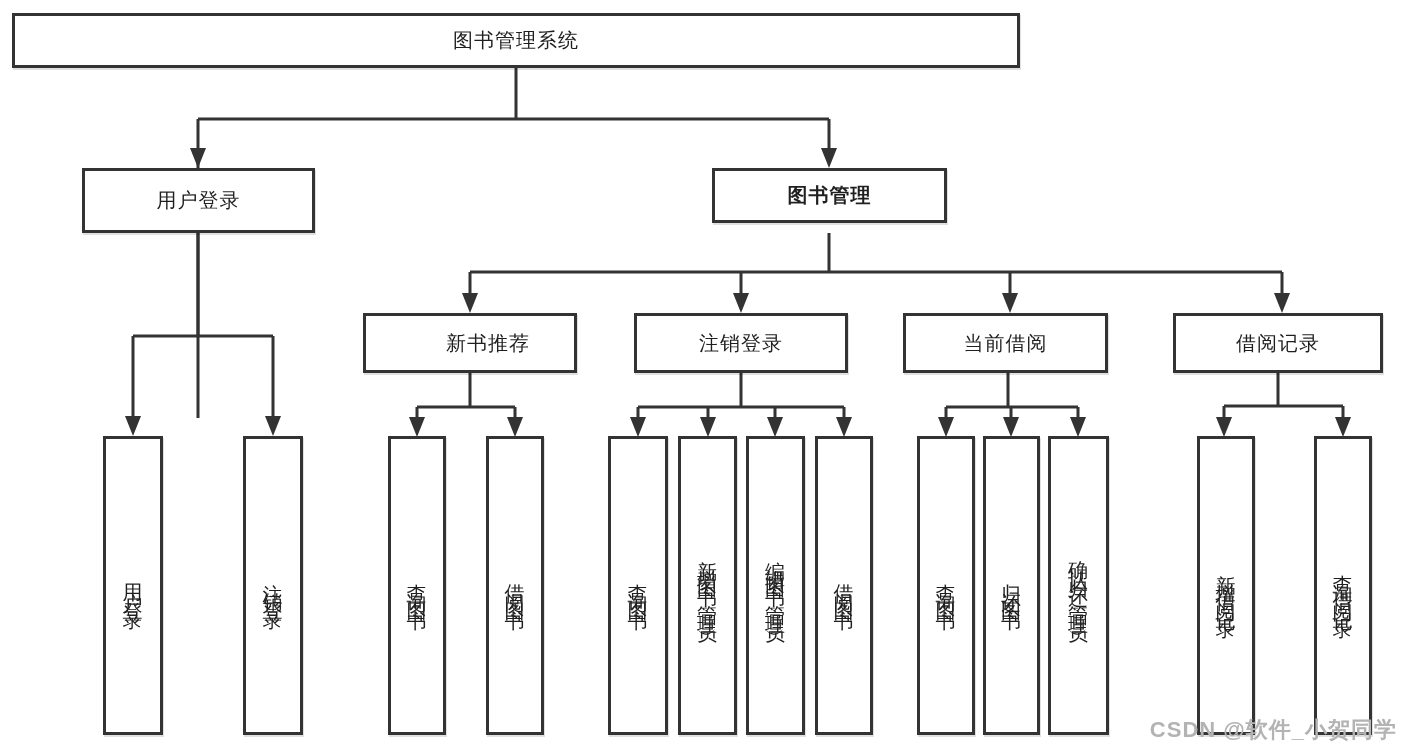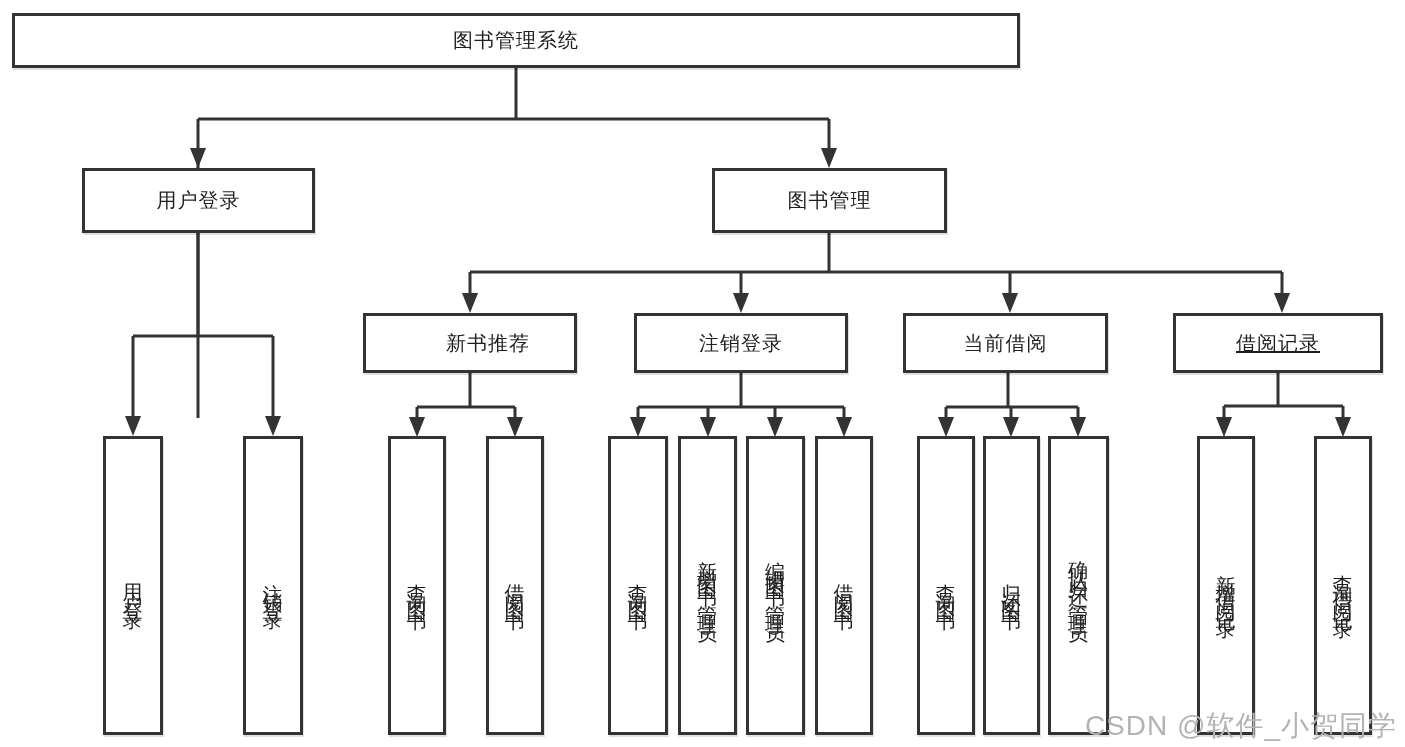--- a/index.html
+++ b/index.html
@@ -29,27 +29,27 @@
     display: flex;
     align-items: center;
     justify-content: center;
     font-size: 20px;
     letter-spacing: 1px;
     box-shadow: 1px 2px 0 rgba(0,0,0,0.12);
   }
   .node.root   { left: 12px;  top: 13px;  width: 1008px; height: 55px; }
 
   .node.l2a { left: 82px;  top: 168px; width: 233px; height: 65px; }
-  .node.l2b { left: 712px; top: 168px; width: 235px; height: 65px; }
+  .node.l2b { left: 712px; top: 168px; width: 235px; height: 55px; font-weight: bold; }
 
   .node.l3 { top: 313px; height: 60px; }
   .node.l3a { left: 363px;  width: 214px; padding-left: 36px; }
   .node.l3b { left: 634px;  width: 214px; }
   .node.l3c { left: 903px;  width: 205px; }
-  .node.l3d { left: 1173px; width: 210px; text-decoration: underline; }
+  .node.l3d { left: 1173px; width: 210px; }
 
   .node.leaf { top: 436px; height: 299px; }
   .vtext {
     writing-mode: vertical-rl;
     text-orientation: mixed;
     letter-spacing: 9px;
     font-size: 20px;
     line-height: 1;
     white-space: nowrap;
   }
@@ -65,24 +65,25 @@
   .ld1 { left: 917px;  width: 58px; }
   .ld2 { left: 983px;  width: 57px; }
   .ld3 { left: 1048px; width: 61px; }
   .le1 { left: 1197px; width: 58px; }
   .le2 { left: 1314px; width: 58px; }
 
   .watermark {
     position: absolute;
     right: 8px;
     bottom: 2px;
-    font-size: 28px;
+    font-size: 22px;
     letter-spacing: 1px;
     color: var(--watermark);
     z-index: 5;
+    font-weight: bold;
   }
 </style>
 </head>
 <body>
 
 <div id="stage">
 
   <svg class="connectors" viewBox="0 0 1405 747" xmlns="http://www.w3.org/2000/svg">
 
     <g>

